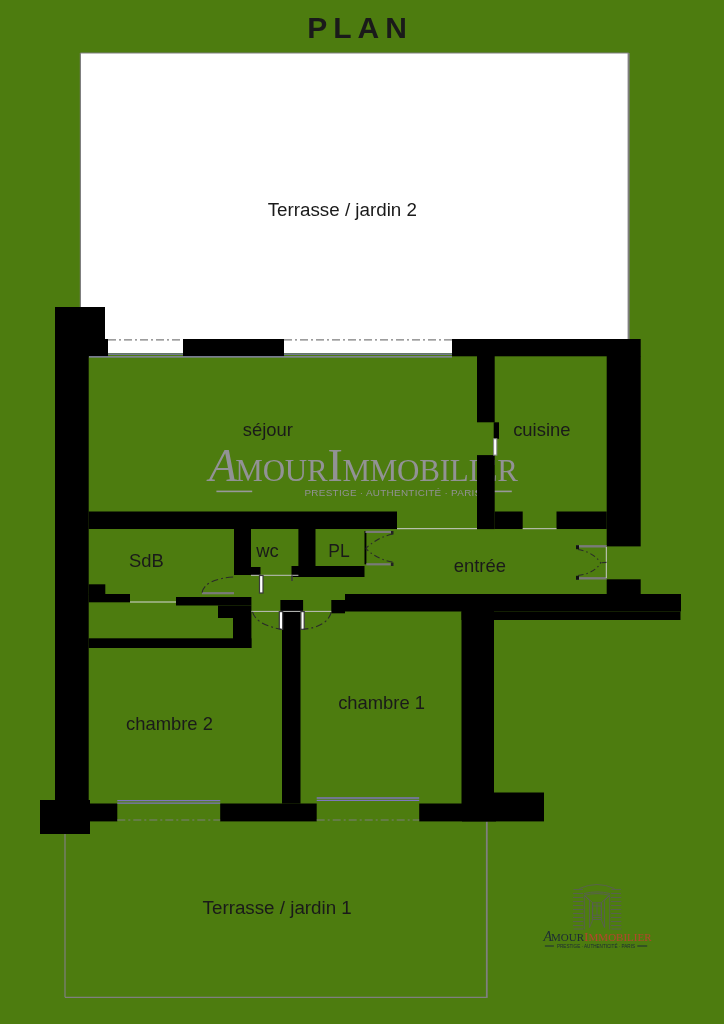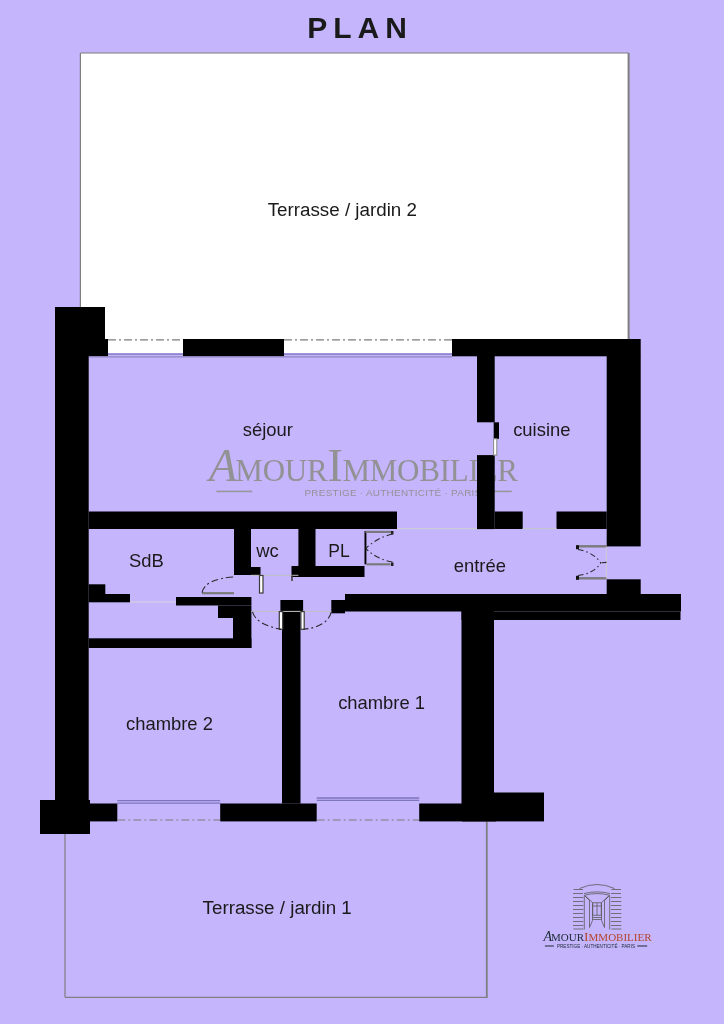--- a/index.html
+++ b/index.html
@@ -1,16 +1,16 @@
 <!DOCTYPE html>
 <html><head>
 <meta charset="utf-8">
 <style>
   html,body{margin:0;padding:0;background:#ffffff;}
-  #page{position:relative;width:724px;height:1024px;background:#c4b5fd;overflow:hidden;}
+  #page{position:relative;width:724px;height:1024px;background:#4d7c0f;overflow:hidden;}
   svg{display:block;}
   text{font-family:"Liberation Sans", sans-serif;}
   .serif{font-family:"Liberation Serif", serif;}
 </style>
 </head>
 <body>
 <div id="page">
 <svg width="724" height="1024" viewBox="0 0 724 1024" xmlns="http://www.w3.org/2000/svg">
 
 <text x="360" y="37.8" font-size="30" font-weight="bold" letter-spacing="6" text-anchor="middle" style="fill:#1a1a1a">PLAN</text>

